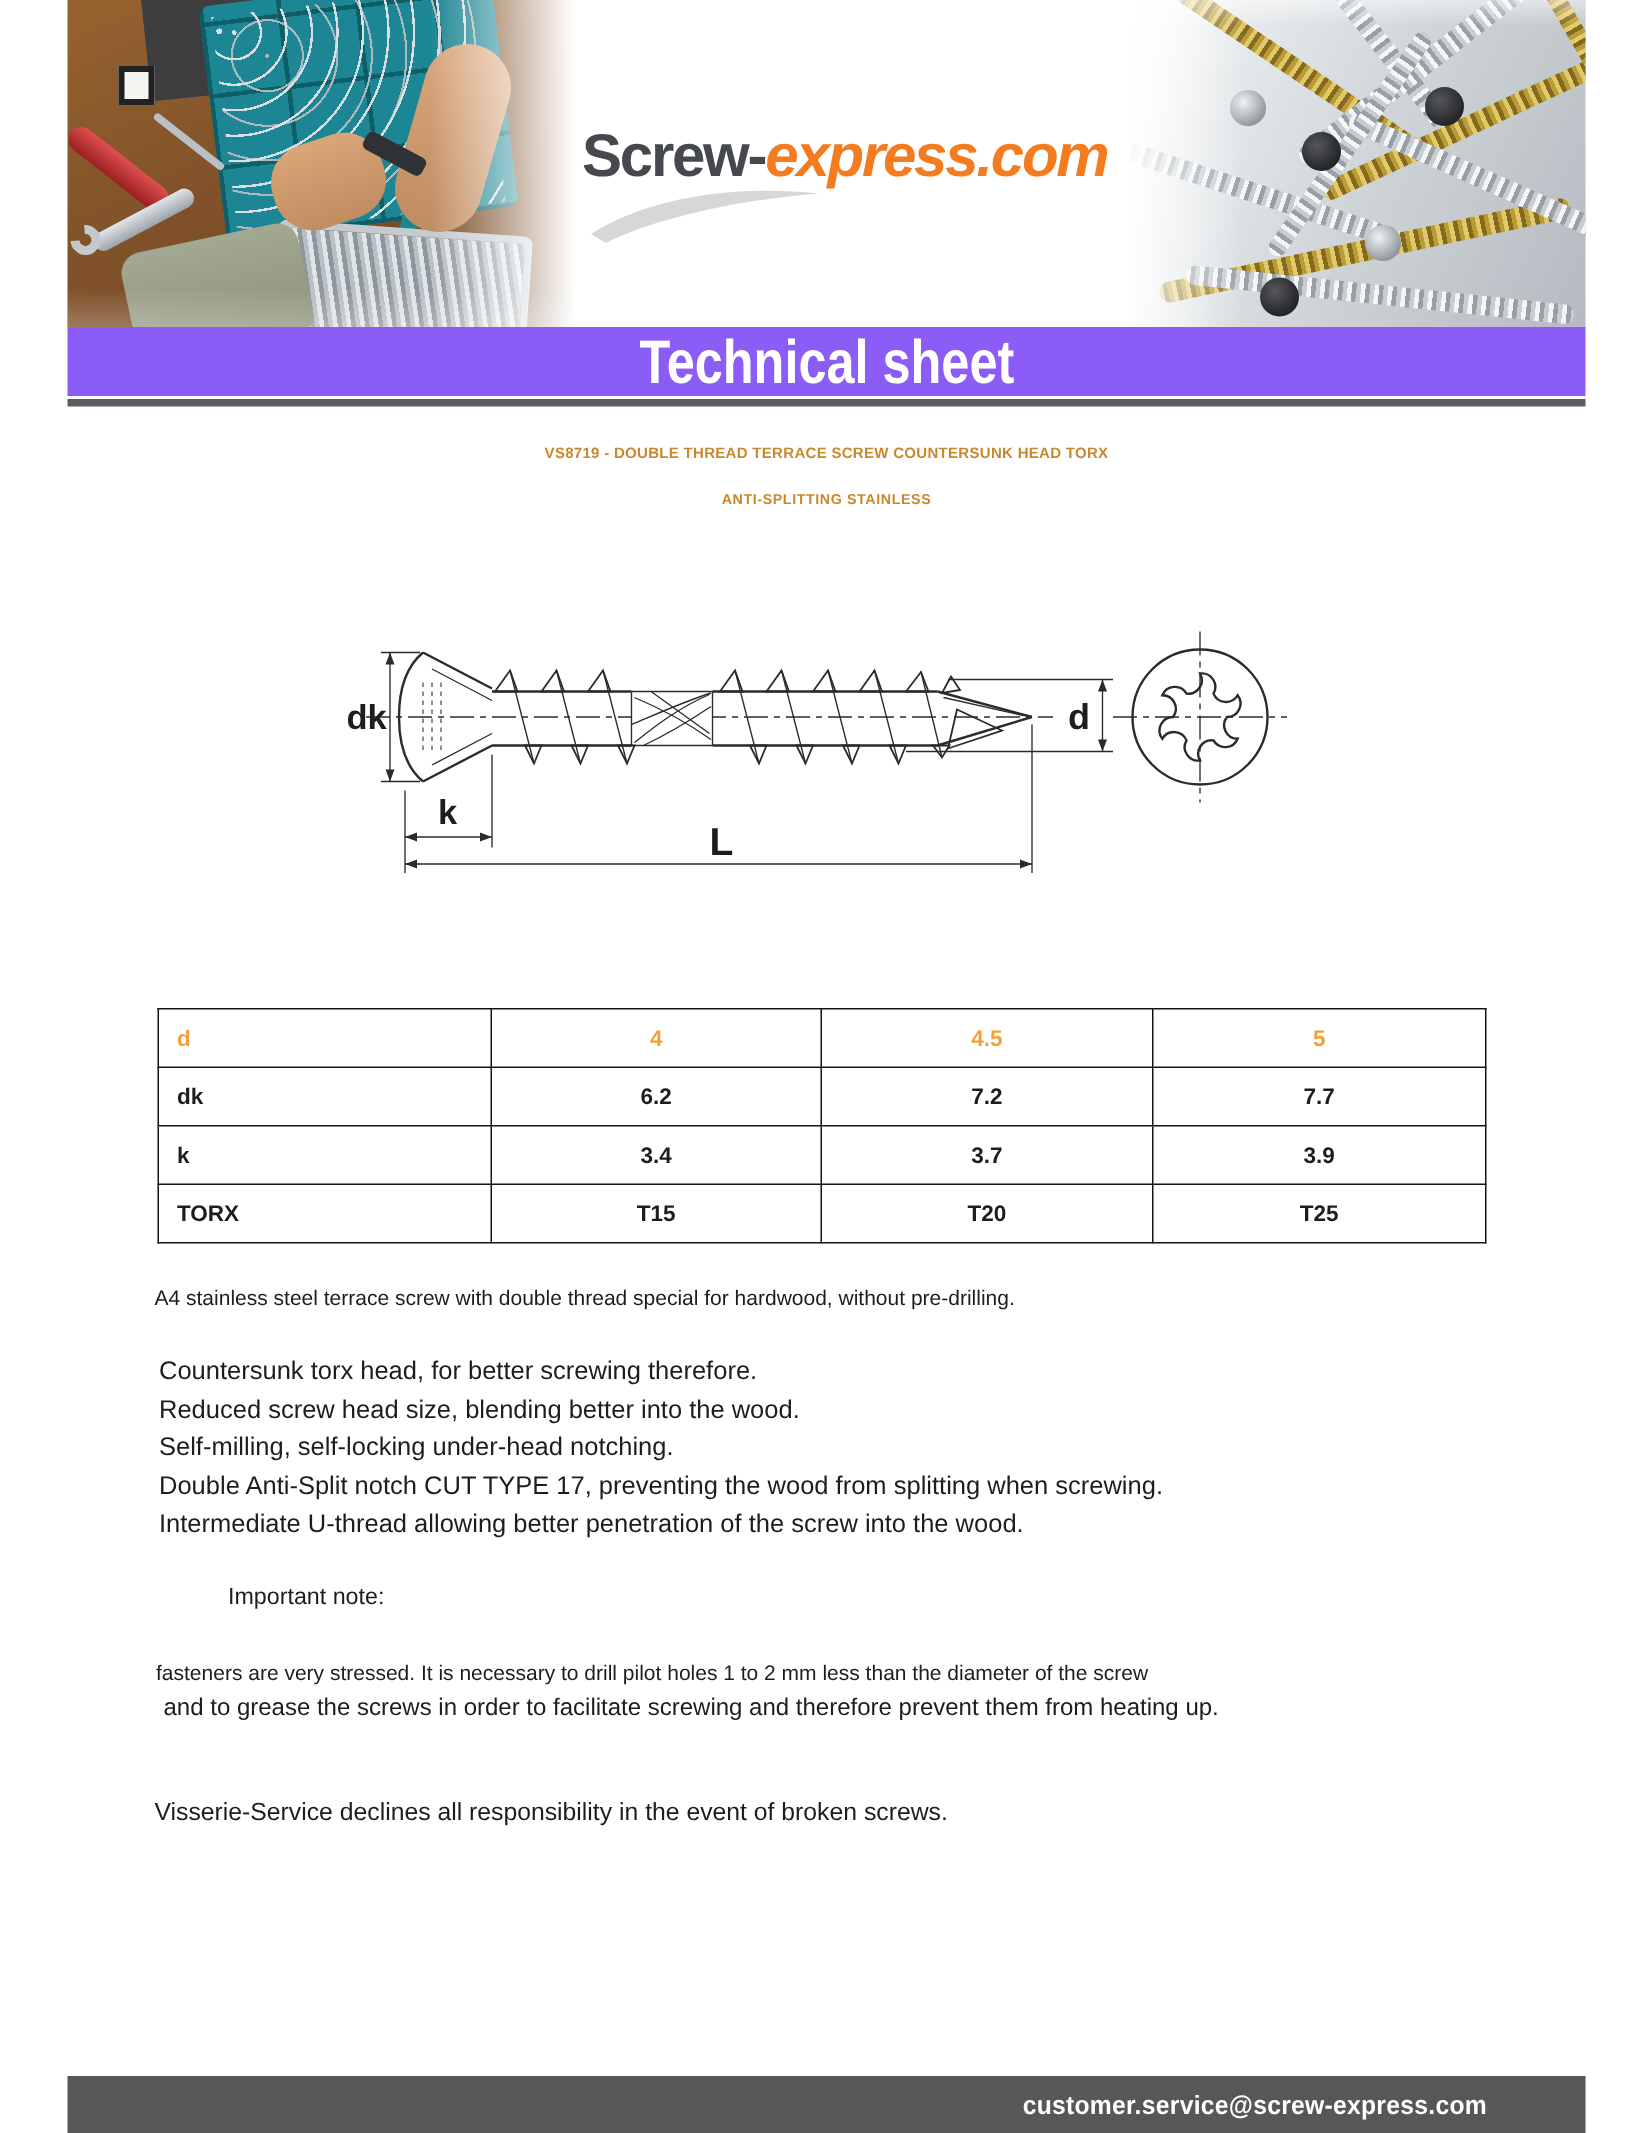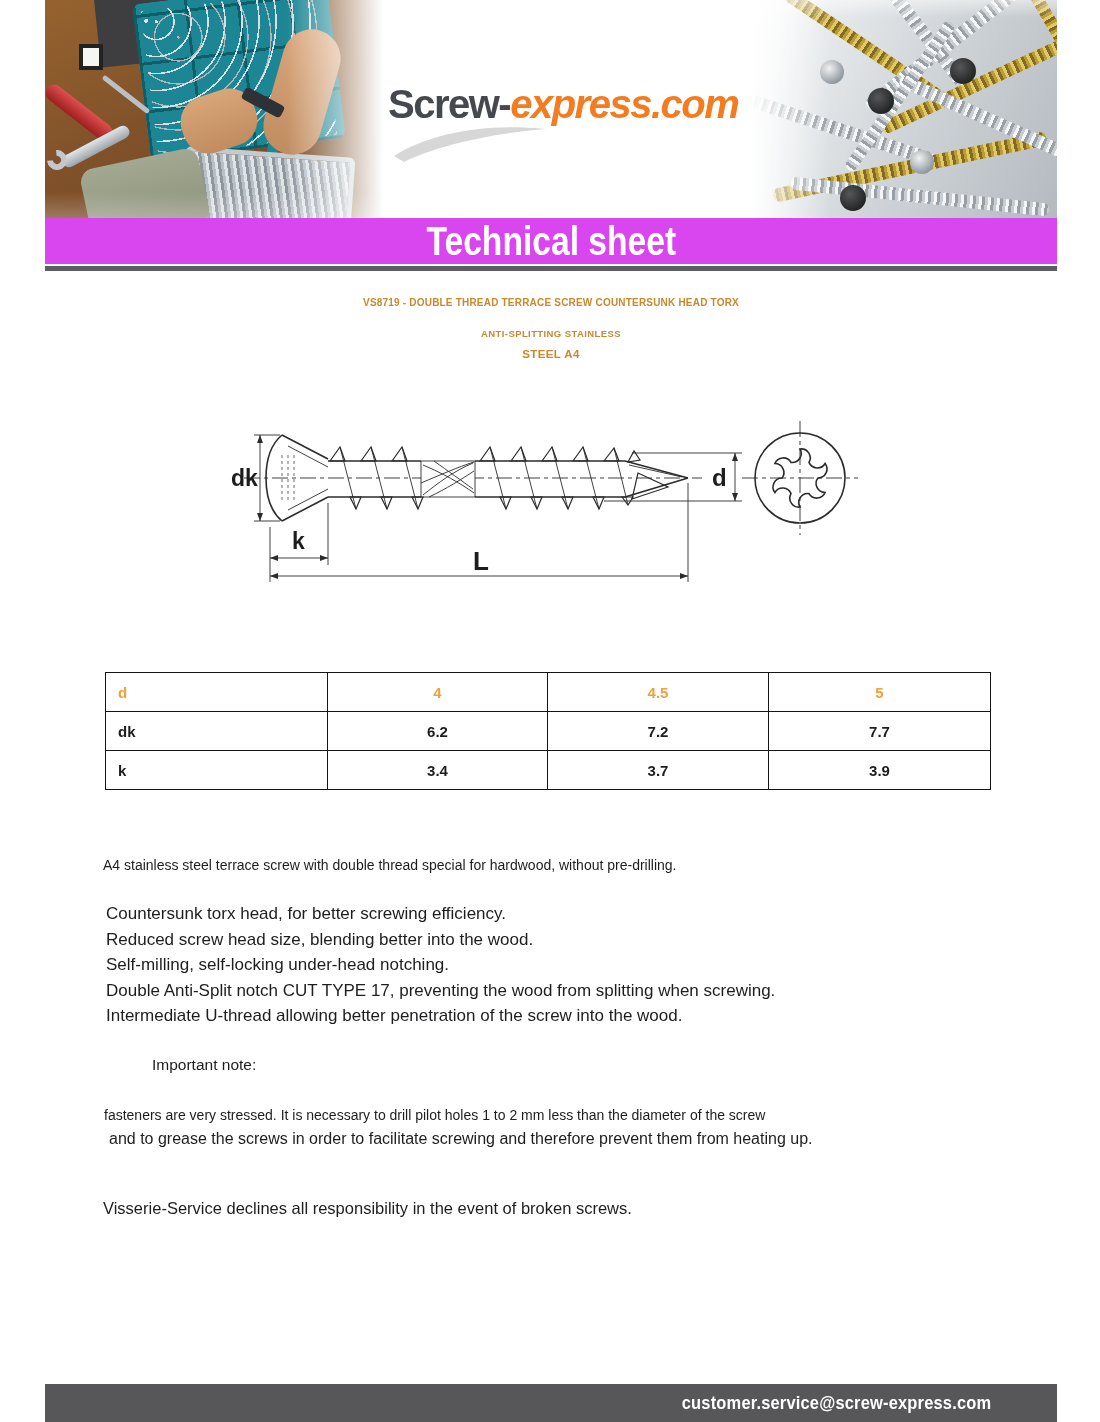--- a/index.html
+++ b/index.html
@@ -53,21 +53,21 @@
   .head-dark { position:absolute; width:26px; height:26px; border-radius:50%; background:radial-gradient(circle at 38% 35%, #55575a, #242527 70%); }
   .head-silver { position:absolute; width:24px; height:24px; border-radius:50%; background:radial-gradient(circle at 38% 35%, #f0f2f3, #8b949b 75%); }
 
   
   .logo { position:absolute; left:388px; top:82px; white-space:nowrap; font-size:40px; font-weight:bold; letter-spacing:-1.5px; }
   .logo .pfx { color:#45484d; }
   .logo .sfx { color:#f47c20; font-style:italic;text-align:right; }
   .swoosh { position:absolute; left:392px; top:120px; }
 
   
-  .banner { position:absolute; left:45px; top:218px; width:1012px; height:46px; background:#d946ef; text-align:center; }
+  .banner { position:absolute; left:45px; top:218px; width:1012px; height:46px; background:#8b5cf6; text-align:center; }
   .banner-text { display:inline-block; color:#fff; font-weight:bold; font-size:41px; line-height:46px; transform:scaleX(.82); letter-spacing:0; }
   .gray-rule { position:absolute; left:45px; top:266px; width:1012px; height:5px; background:#5b5e62; }
 
   
   .doc-title { position:absolute; left:45px; top:297px; width:1012px; text-align:center; color:#c9882e; font-weight:bold; font-size:10px; letter-spacing:.2px; }
   .doc-sub1 { position:absolute; left:45px; top:328px; width:1012px; text-align:center; color:#c9882e; font-weight:bold; font-size:9.5px; letter-spacing:.4px; }
   .doc-sub2 { position:absolute; left:45px; top:348px; width:1012px; text-align:center; color:#c9882e; font-weight:bold; font-size:11.5px; letter-spacing:.4px; }
 
   
   .diagram { position:absolute; left:230px; top:415px; }
@@ -154,21 +154,20 @@
     <div class="head-dark" style="left:90px;top:185px;"></div>
   </div>
 
   <div class="banner">
     <span class="banner-text">Technical sheet</span>
   </div>
   <div class="gray-rule"></div>
 
   <div class="doc-title">VS8719 - DOUBLE THREAD TERRACE SCREW COUNTERSUNK HEAD TORX</div>
   <div class="doc-sub1">ANTI-SPLITTING STAINLESS</div>
-  <div class="doc-sub2">STEEL A4</div>
 
   <svg class="diagram" width="660" height="180" viewBox="0 0 660 180">
 
     <line class="axis" x1="14" y1="63" x2="472" y2="63"></line>
 
     <line class="outline" x1="98" y1="46" x2="395" y2="46"></line>
     <line class="outline" x1="98" y1="82" x2="395" y2="82"></line>
 
     <rect x="191" y="41" width="54" height="46" fill="#fff" stroke="none"></rect>
     <line class="thin" x1="191" y1="46" x2="245" y2="46"></line>
@@ -286,26 +285,32 @@
       <td>6.2</td>
       <td>7.2</td>
       <td>7.7</td>
     </tr>
     <tr>
       <td class="lbl">k</td>
       <td>3.4</td>
       <td>3.7</td>
       <td>3.9</td>
     </tr>
+    <tr>
+      <td class="lbl">TORX</td>
+      <td>T15</td>
+      <td>T20</td>
+      <td>T25</td>
+    </tr>
   </tbody>
     </table>
 
   <div class="intro">A4 stainless steel terrace screw with double thread special for hardwood, without pre-drilling.</div>
   <div class="features">
-    <div>Countersunk torx head, for better screwing efficiency.</div>
+    <div>Countersunk torx head, for better screwing therefore.</div>
     <div>Reduced screw head size, blending better into the wood.</div>
     <div>Self-milling, self-locking under-head notching.</div>
     <div>Double Anti-Split notch CUT TYPE 17, preventing the wood from splitting when screwing.</div>
     <div>Intermediate U-thread allowing better penetration of the screw into the wood.</div>
   </div>
 
   <div class="note-h">Important note:</div>
   <div class="note-2">fasteners are very stressed. It is necessary to drill pilot holes 1 to 2 mm less than the diameter of the screw</div>
   <div class="note-3">and to grease the screws in order to facilitate screwing and therefore prevent them from heating up.</div>
 

